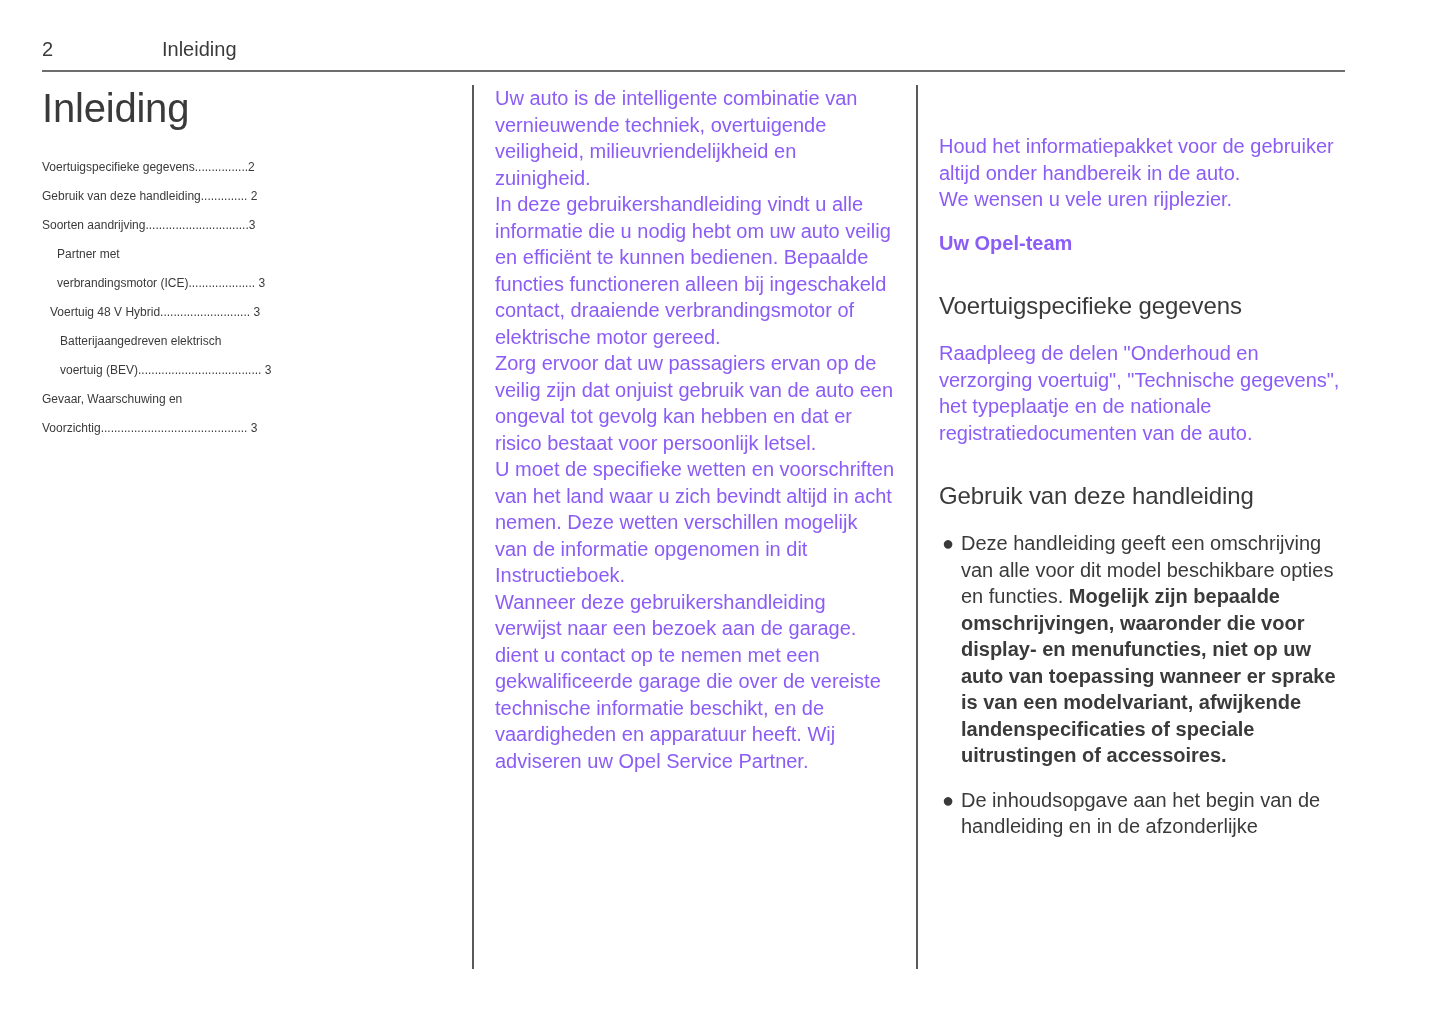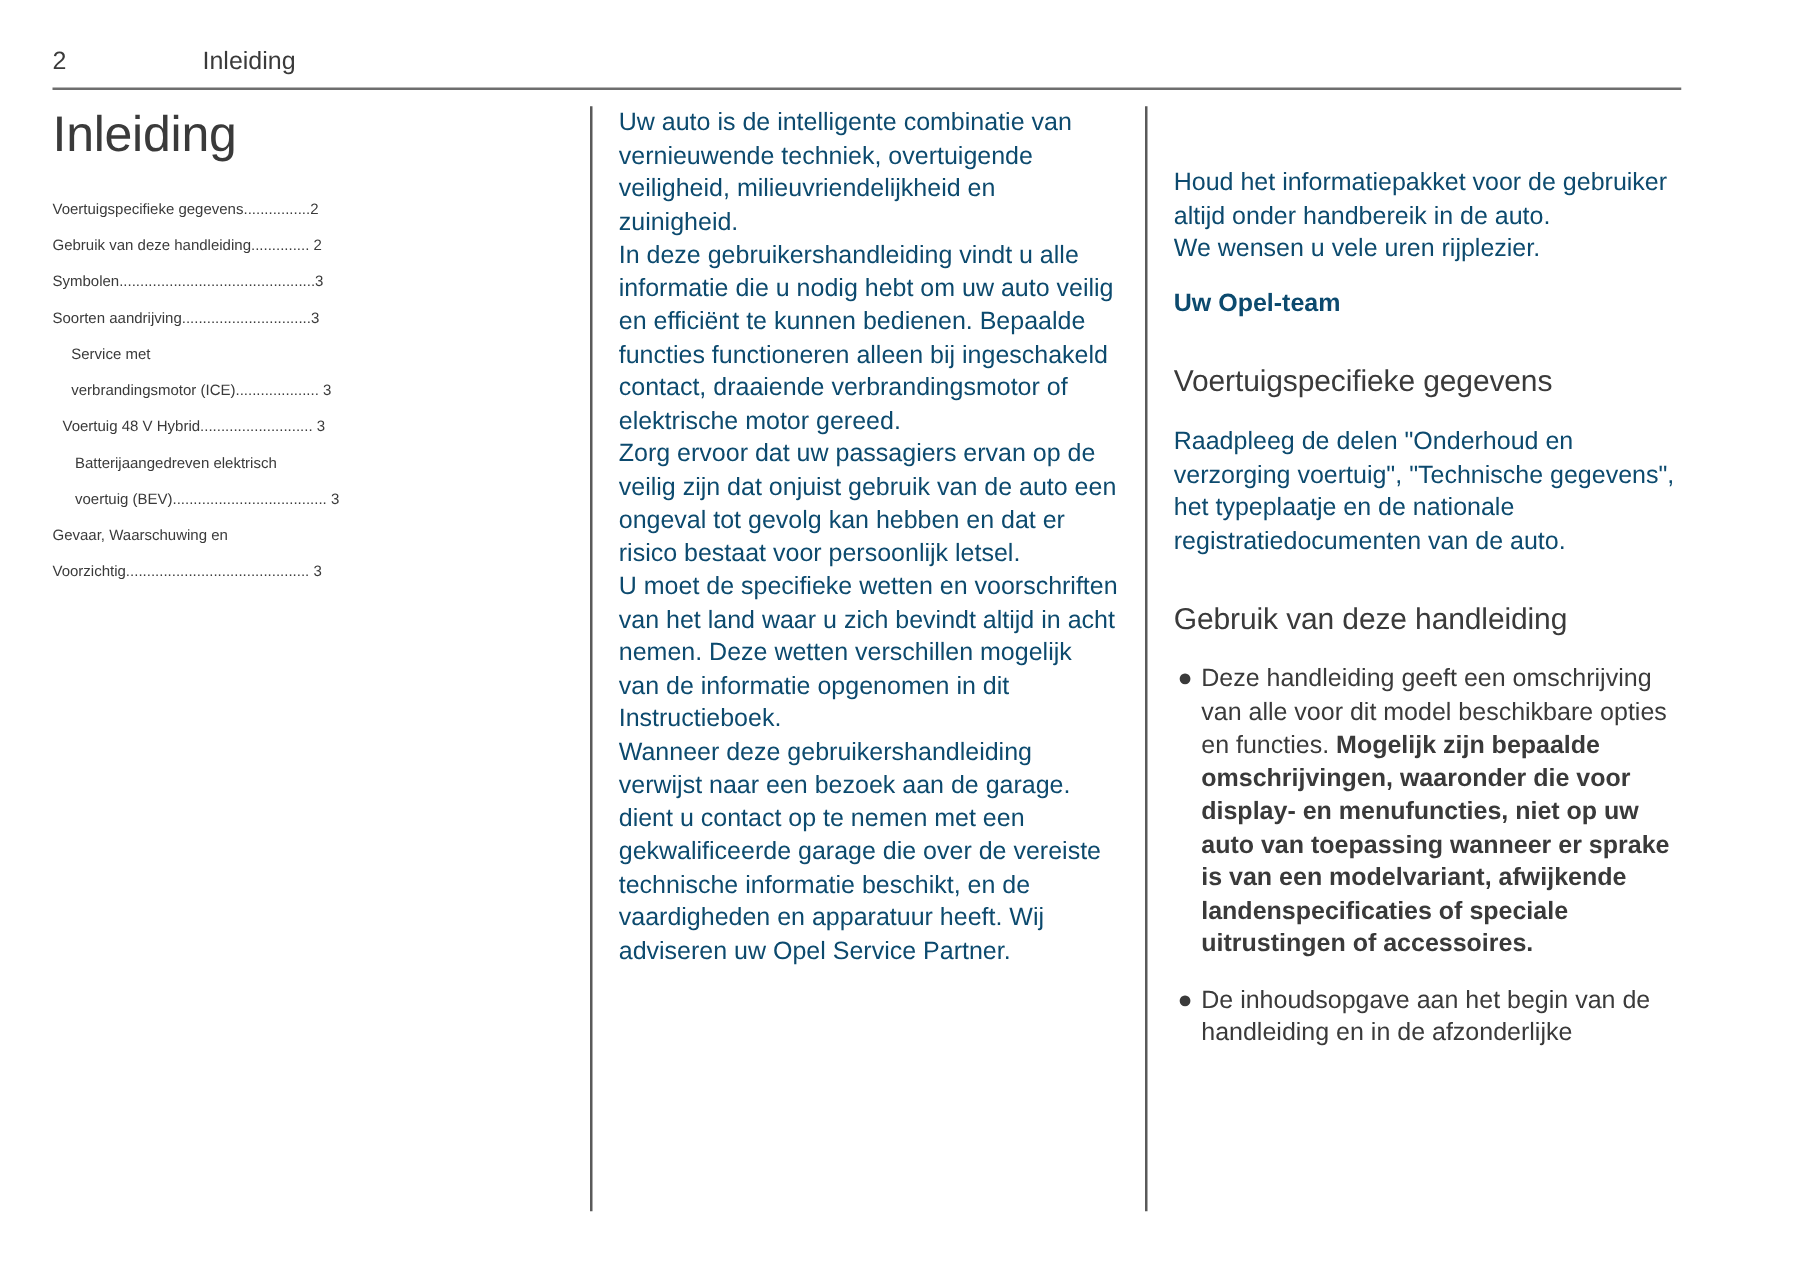--- a/index.html
+++ b/index.html
@@ -103,21 +103,21 @@
   }
   .toc-entry.lvl-a { padding-left: 0px; }
   .toc-entry.lvl-b { padding-left: 15px; }
   .toc-entry.lvl-c { padding-left: 8px; }
   .toc-entry.lvl-d { padding-left: 18px; }
 
   
   .para {
     font-size: 20px;
     line-height: 26.5px;
-    color: #0c4a6e;
+    color: #8b5cf6;
     margin: 0;
     white-space: pre-line;
   }
   .para + .para { margin-top: 0; }
   .para.spaced { margin-top: 17px; }
   .para.bold { font-weight: bold; }
 
   
   .bullets { margin: 0; padding: 0; list-style: none; }
   .bullet-item {
@@ -152,23 +152,22 @@
   <div class="columns">
 
     <div class="rule rule-1"></div>
     <div class="rule rule-2"></div>
 
     <div class="col col-1">
       <h1 class="chapter-title">Inleiding</h1>
       <ul class="toc">
         <li class="toc-entry lvl-a">Voertuigspecifieke gegevens................2</li>
         <li class="toc-entry lvl-a">Gebruik van deze handleiding.............. 2</li>
-        <li class="toc-entry lvl-a">Symbolen...............................................3</li>
         <li class="toc-entry lvl-a">Soorten aandrijving...............................3</li>
-        <li class="toc-entry lvl-b">Service met</li>
+        <li class="toc-entry lvl-b">Partner met</li>
         <li class="toc-entry lvl-b">verbrandingsmotor (ICE).................... 3</li>
         <li class="toc-entry lvl-c">Voertuig 48 V Hybrid........................... 3</li>
         <li class="toc-entry lvl-d">Batterijaangedreven elektrisch</li>
         <li class="toc-entry lvl-d">voertuig (BEV)..................................... 3</li>
         <li class="toc-entry lvl-a">Gevaar, Waarschuwing en</li>
         <li class="toc-entry lvl-a">Voorzichtig............................................ 3</li>
       </ul>
     </div>
 
     <div class="col col-2">

